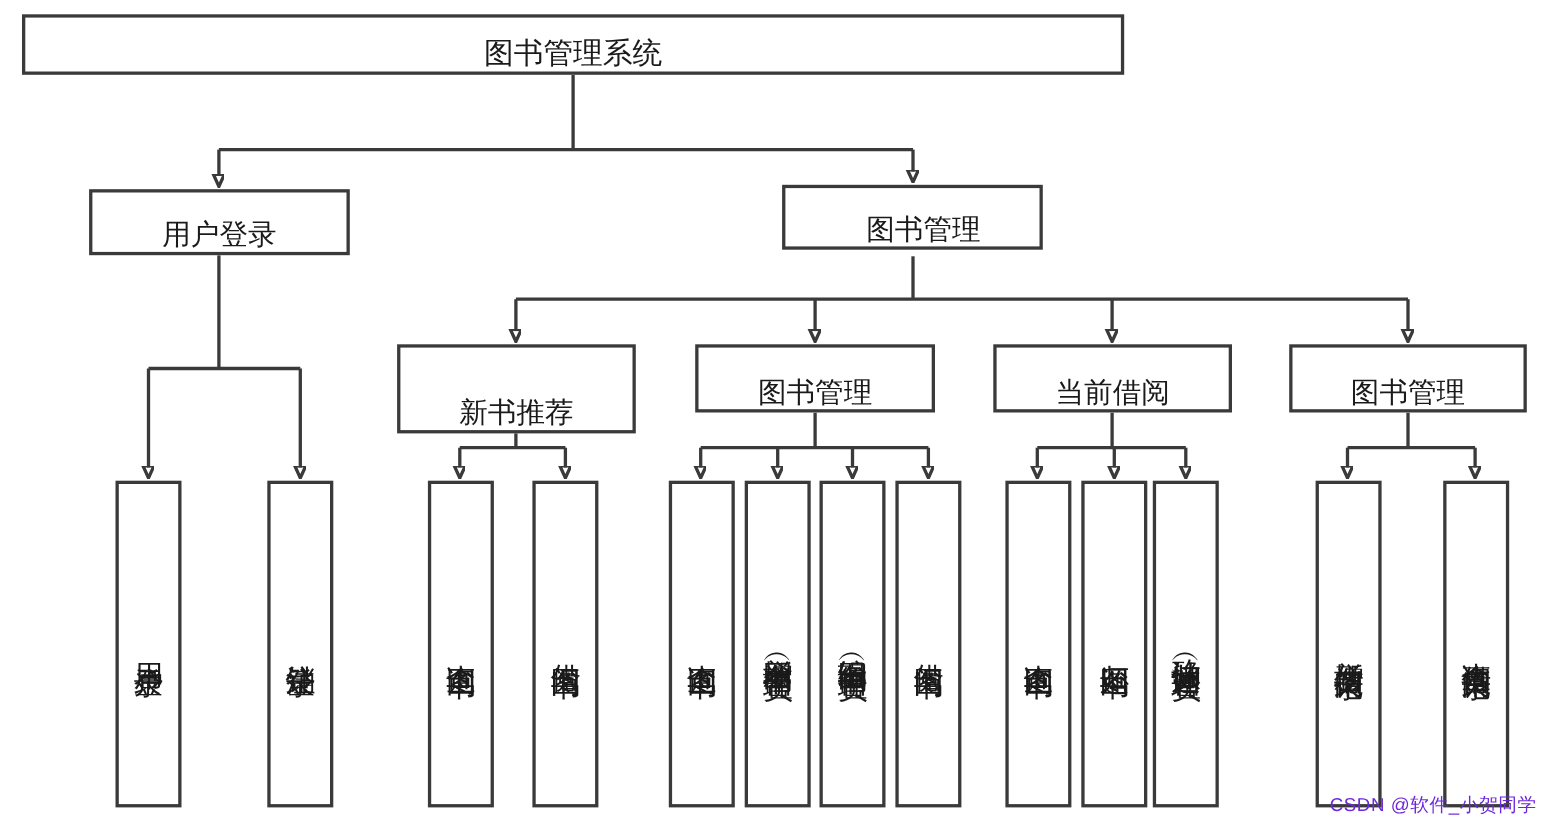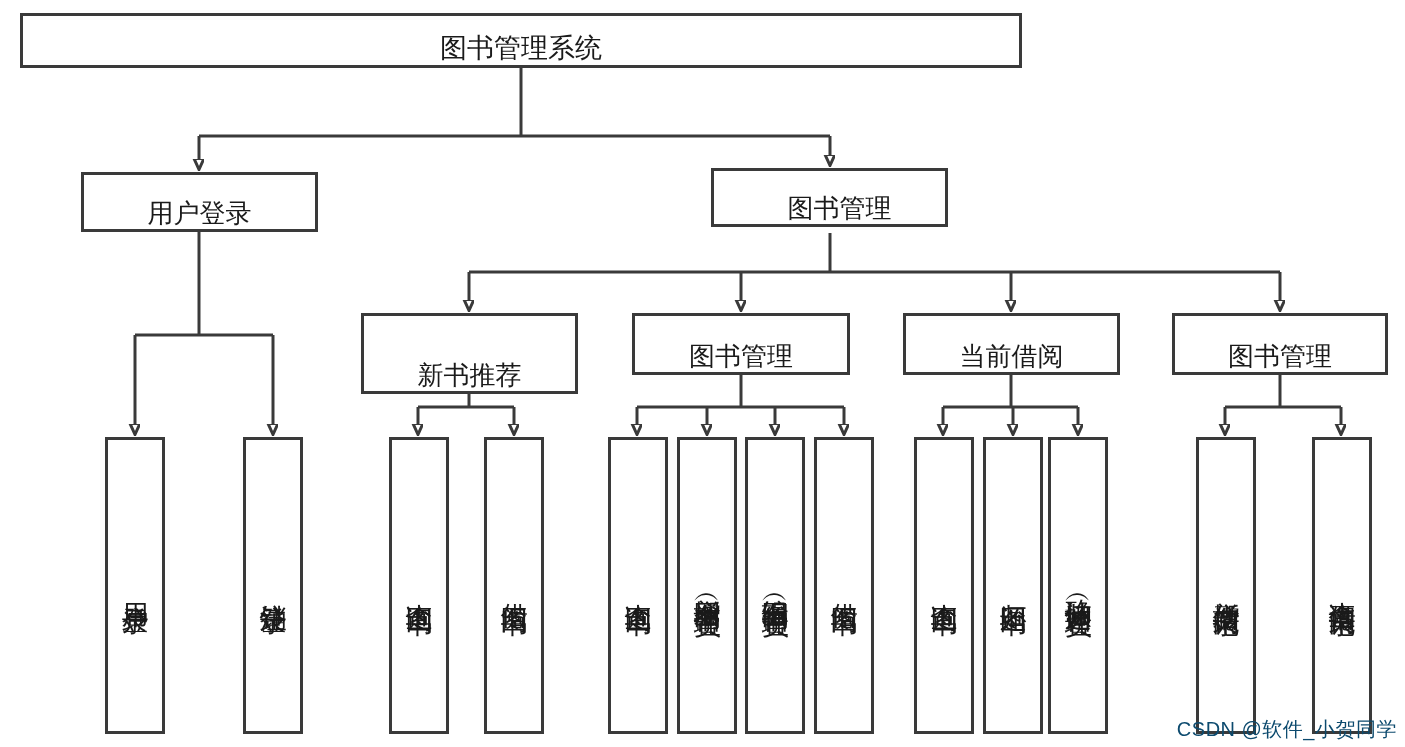--- a/index.html
+++ b/index.html
@@ -36,22 +36,22 @@
     white-space:nowrap;
   }
 
   svg#wires{position:absolute;left:0;top:0;width:1405px;height:747px;pointer-events:none;}
   svg#wires line, svg#wires path{stroke:#3a3a3a;stroke-width:3;fill:none;}
 
   .watermark{
     position:absolute;
     right:8px;
     bottom:4px;
-    font-size:20px;
-    color:#0c4a6e;
+    font-size:17px;
+    color:#6d28d9;
     letter-spacing:.5px;
     white-space:nowrap;
   }
 </style>
 </head>
 <body>
 
 <div id="canvas">
 
   <svg id="wires">

